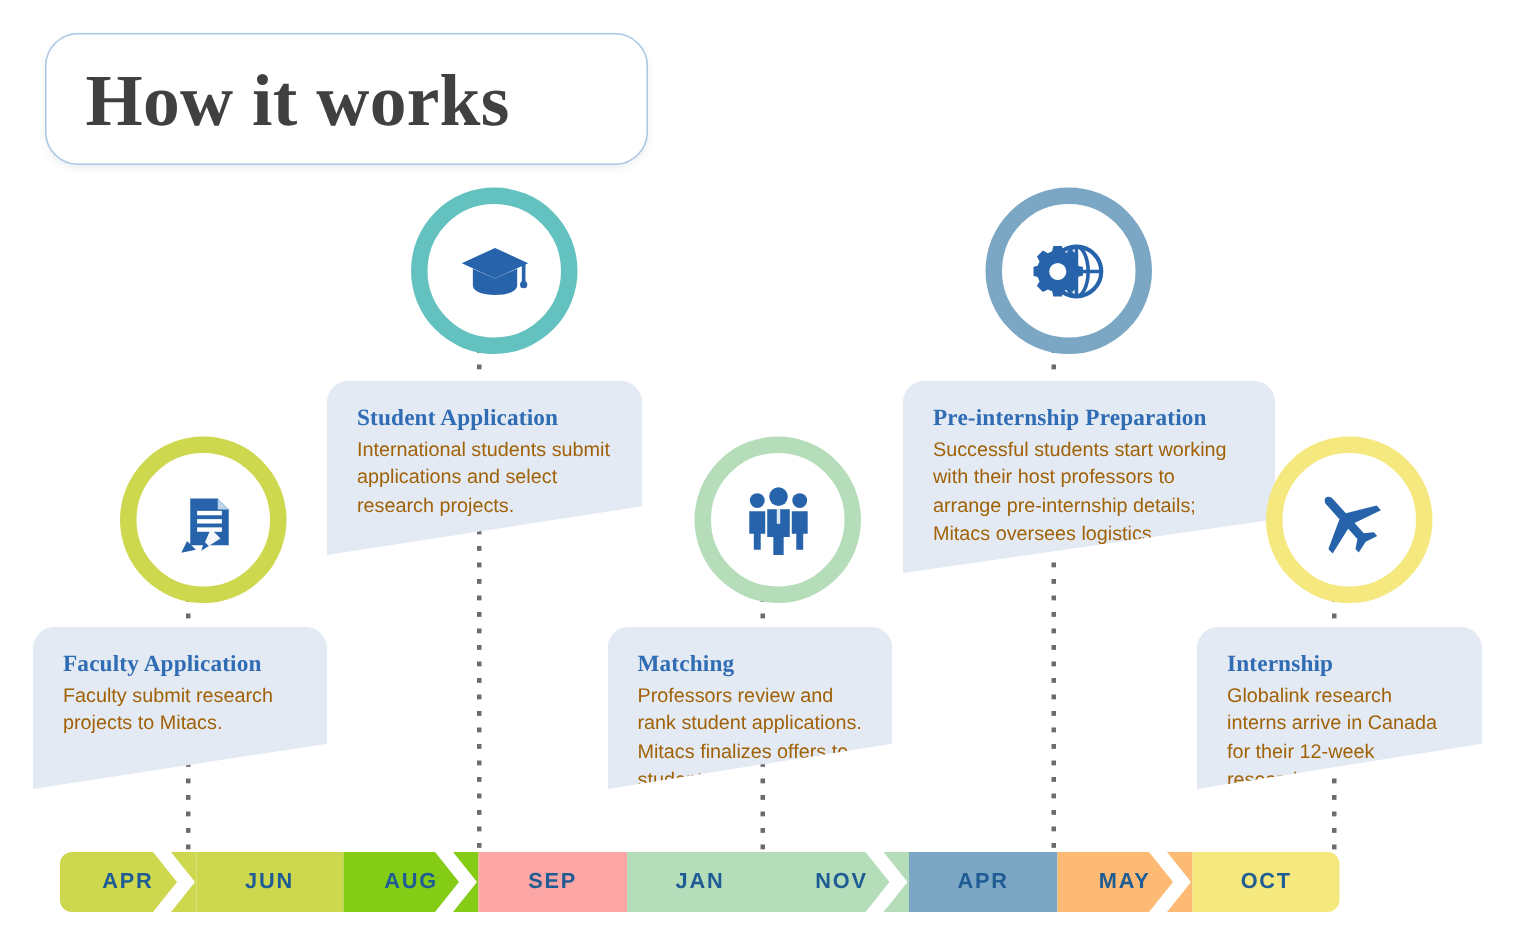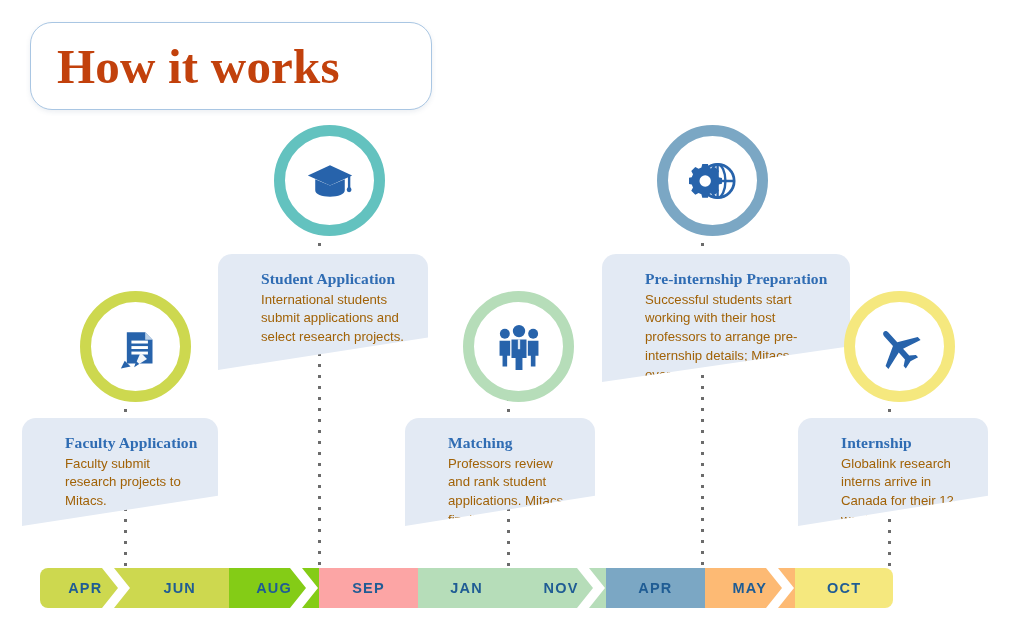--- a/index.html
+++ b/index.html
@@ -18,21 +18,21 @@
     background:#ffffff;
     border:1.5px solid #a9c6e3;
     border-radius:22px;
     box-shadow:0 2px 5px rgba(60,90,130,0.10);
     display:flex;align-items:center;
   }
   .title-pill .title-text{
     font-family:"Liberation Serif", serif;
     font-weight:bold;
     font-size:49px;
-    color:#c2410c;
+    color:#404040;
     letter-spacing:0.2px;
     padding-left:26px;
     line-height:1;
   }
 
   
   .dots{
     position:absolute;
     width:3px;
     background-image:linear-gradient(to bottom,#6b6b6b 0 3px,transparent 3px 11px);
@@ -76,21 +76,20 @@
     font-size:13.2px;
     color:#a16207;
     line-height:1.42;
   }
 
   
   .callout.shape-a{            
     clip-path: polygon(0% 0%, 100% 0%, 100% 72%, 0% 100%);
     border-top-left-radius:14px;
     border-top-right-radius:14px;
-    padding-left:23px;
   }
 
   
   .timeline{
     position:absolute;left:40px;top:568px;width:944px;height:40px;
     display:flex;
     z-index:5;
   }
   .seg{
     position:relative;

